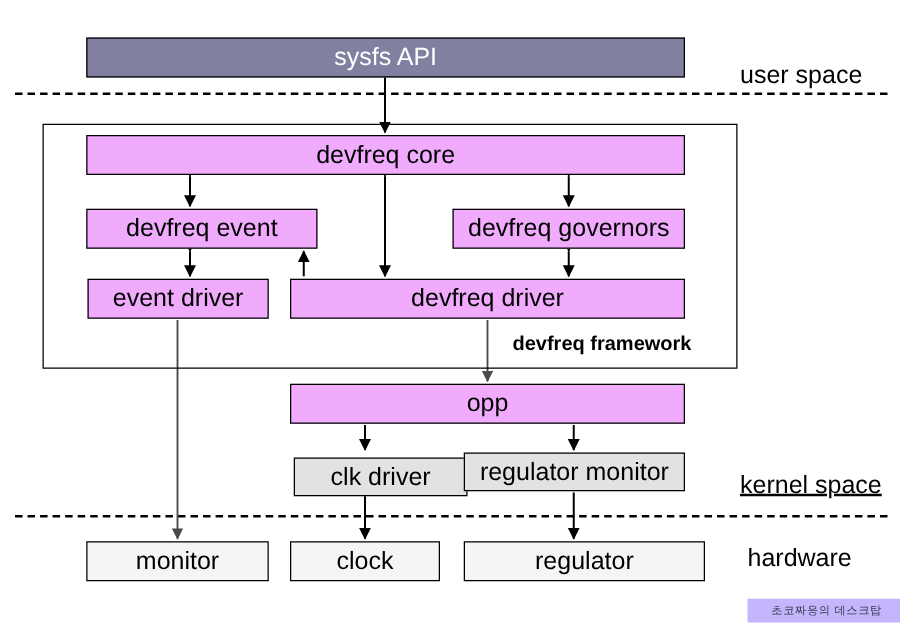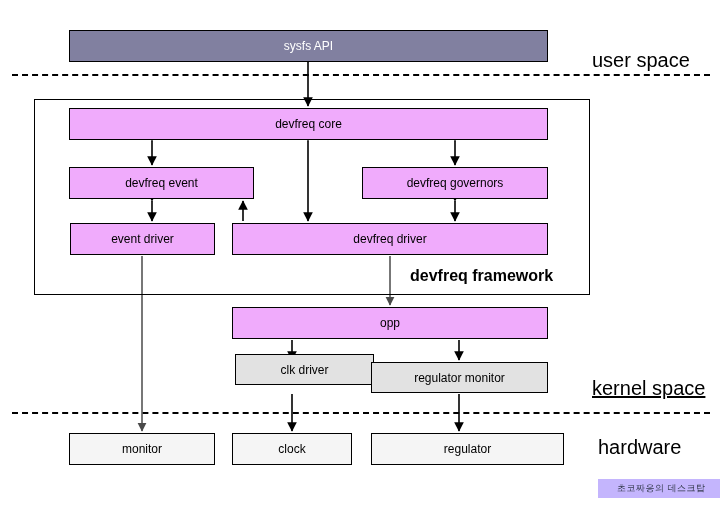--- a/index.html
+++ b/index.html
@@ -17,21 +17,21 @@
     background: #ffffff;
     overflow: hidden;
   }
   .box {
     position: absolute;
     box-sizing: border-box;
     border: 1.5px solid #000000;
     display: flex;
     align-items: center;
     justify-content: center;
-    font-size: 12px;
+    font-size: 20px;
     color: #000000;
     line-height: 1;
     white-space: nowrap;
   }
   .box.pink   { background: #f0abfc; }
   .box.purple { background: #8180a0; color: #ffffff; }
   .box.gray   { background: #e2e2e2; }
   .box.lgray  { background: #f5f5f5; }
   .group-box {
     position: absolute;
@@ -134,21 +134,21 @@
   <div class="box pink" style="left:69px; top:167px; width:185px; height:32px;">devfreq event</div>
 
   <div class="box pink" style="left:362px; top:167px; width:186px; height:32px;">devfreq governors</div>
 
   <div class="box pink" style="left:70px; top:223px; width:145px; height:32px;">event driver</div>
 
   <div class="box pink" style="left:232px; top:223px; width:316px; height:32px;">devfreq driver</div>
 
   <div class="box pink" style="left:232px; top:307px; width:316px; height:32px;">opp</div>
 
-  <div class="box gray" style="left:235px; top:354px; width:139px; height:31px;">clk driver</div>
+  <div class="box gray" style="left:235px; top:366px; width:139px; height:31px;">clk driver</div>
 
   <div class="box gray" style="left:371px; top:362px; width:177px; height:31px;">regulator monitor</div>
 
   <div class="box lgray" style="left:69px; top:433px; width:146px; height:32px;">monitor</div>
 
   <div class="box lgray" style="left:232px; top:433px; width:120px; height:32px;">clock</div>
 
   <div class="box lgray" style="left:371px; top:433px; width:193px; height:32px;">regulator</div>
 
   <div class="side-label" style="left:592px; top:49px;">user space</div>

